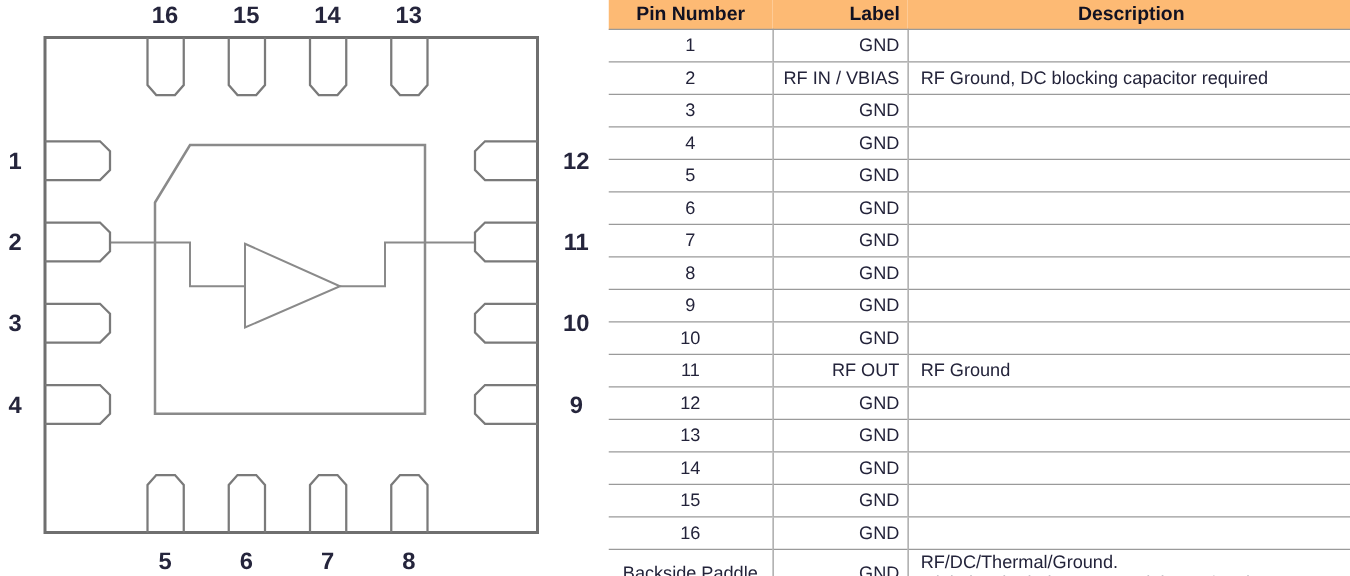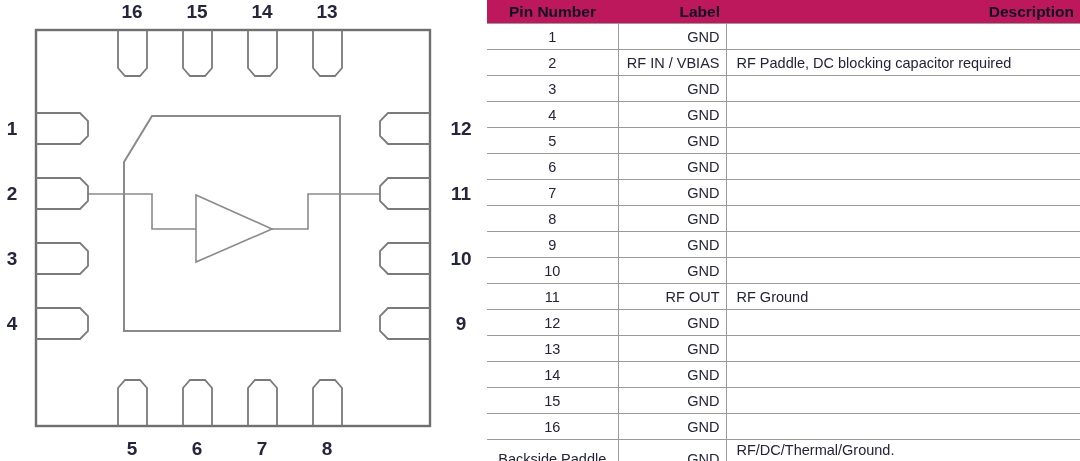--- a/index.html
+++ b/index.html
@@ -42,31 +42,31 @@
     border-collapse: collapse;
     width: 100%;
     table-layout: fixed;
     font-size: 14.5px;
   }
   table#pin-table col.c-pin   { width: 131px; }
   table#pin-table col.c-label { width: 108px; }
   table#pin-table col.c-desc  { width: 354px; }
 
   #pin-table th {
-    background: #be185d;
+    background: #fdba74;
     font-weight: bold;
     font-size: 15.5px;
     height: 23px;
     padding: 0 6px;
     border: none;
     color: #111122;
   }
   #pin-table th.th-pin   { text-align: center; }
   #pin-table th.th-label { text-align: right; }
-  #pin-table th.th-desc  { text-align: right; padding-left: 10px; }
+  #pin-table th.th-desc  { text-align: center; padding-left: 10px; }
 
   #pin-table td {
     height: 25px;
     padding: 0 6px;
     border-top: 1px solid #9a9a9a;
     border-right: 1px solid #9a9a9a;
     vertical-align: middle;
     color: #23233a;
   }
   #pin-table td.c1 { text-align: center; }
@@ -165,21 +165,21 @@
     </thead>
     <tbody id="pin-table-body">
         <tr>
           <td class="c1">1</td>
           <td class="c2">GND</td>
           <td class="c3"></td>
         </tr>
         <tr>
           <td class="c1">2</td>
           <td class="c2">RF IN / VBIAS</td>
-          <td class="c3">RF Paddle, DC blocking capacitor required</td>
+          <td class="c3">RF Ground, DC blocking capacitor required</td>
         </tr>
         <tr>
           <td class="c1">3</td>
           <td class="c2">GND</td>
           <td class="c3"></td>
         </tr>
         <tr>
           <td class="c1">4</td>
           <td class="c2">GND</td>
           <td class="c3"></td>

